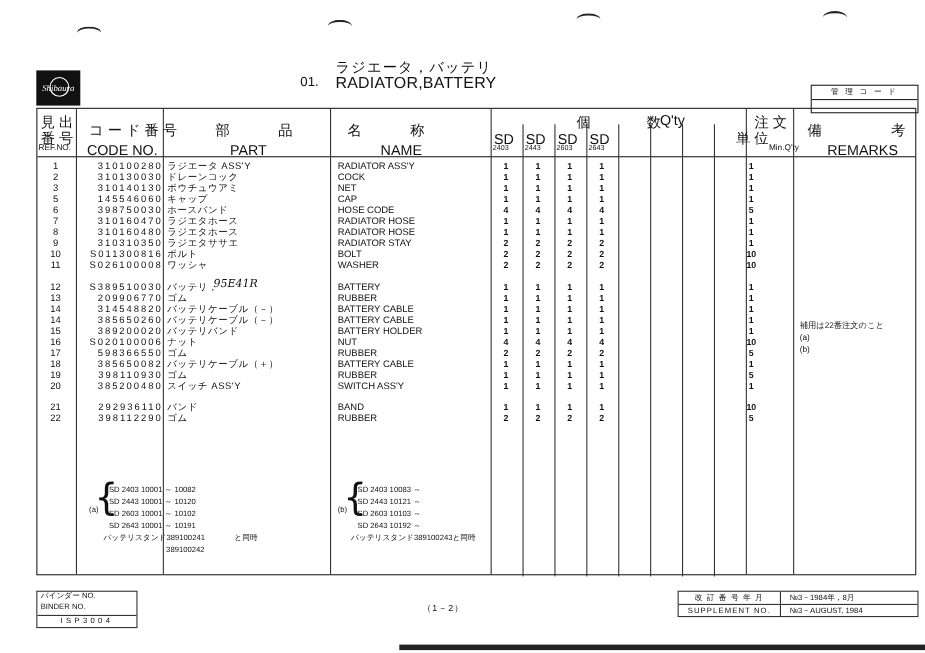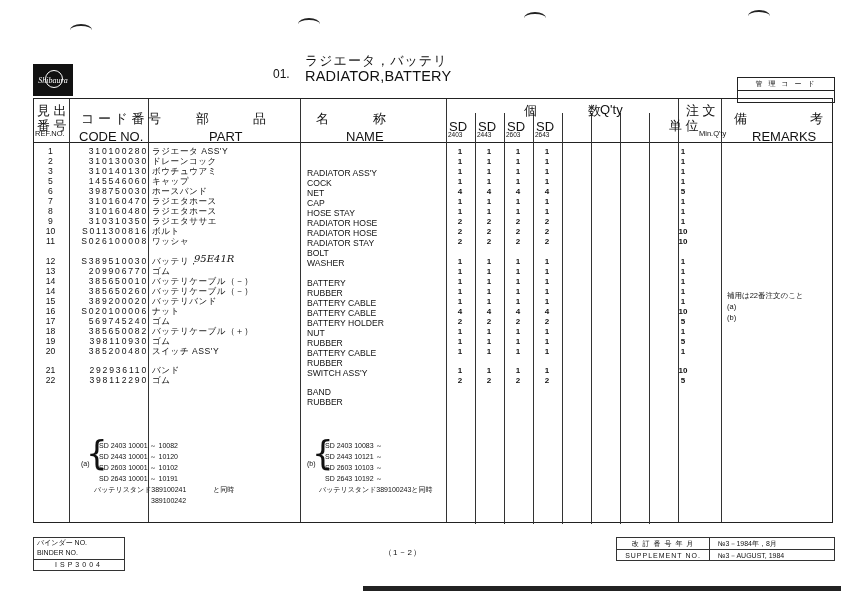--- a/index.html
+++ b/index.html
@@ -20,21 +20,21 @@
   .table { left:33px; top:98px; width:800px; height:425px; border:1.5px solid #222; box-sizing:border-box; }
   .hdr-bottom { position:absolute; left:0; right:0; top:43px; border-top:1px solid #222; }
   .vline { position:absolute; top:0; border-left:1px solid #333; }
   .hdr-text { position:absolute; font-size:13px; white-space:nowrap; }
   .hdr-text.jp { letter-spacing:6px; }
   .row { position:absolute; left:0; height:9.3px; font-size:8.6px; line-height:9.3px; white-space:nowrap; }
   .cell { position:absolute; top:0; }
   .c-ref { left:0; width:33px; text-align:center; }
   .c-code { left:38px; width:76px; text-align:right; letter-spacing:1.8px; }
   .c-part { left:118px; letter-spacing:0.5px;text-align:right; }
-  .c-name { left:273px;margin-top:22px; }
+  .c-name { left:273px; }
   .c-q { width:14px; text-align:center; font-weight:bold; font-size:8px; }
   .c-min { left:642px; width:14px; text-align:center; font-weight:bold; font-size:8px; }
   .hand { font-family:"DejaVu Serif", serif; font-style:italic; font-size:10px; }
   .remark { position:absolute; font-size:7.5px; }
   .note { position:absolute; font-size:7px; line-height:10.4px; white-space:nowrap; }
   .brace { position:absolute; font-size:34px; line-height:34px; font-family:"DejaVu Sans", sans-serif; }
   .binder { left:33px; top:537px; width:90px; height:32px; border:1px solid #333; font-size:7px; }
   .binder .top { height:21px; border-bottom:1px solid #333; padding-left:3px; line-height:10px; }
   .binder .bot { text-align:center; letter-spacing:3px; line-height:10px; }
   .page { left:384px; top:547px; font-size:8px; letter-spacing:1px; }
@@ -153,21 +153,21 @@
         <span class="cell c-q" style="left: 419px;">1</span>
         <span class="cell c-q" style="left: 448px;">1</span>
         <span class="cell c-q" style="left: 477px;">1</span>
         <span class="cell c-q" style="left: 506px;">1</span>
         <span class="cell c-min">1</span>
       </div>
       <div class="row" style="top: 88.2px; width: 100%;">
         <span class="cell c-ref">6</span>
         <span class="cell c-code">398750030</span>
         <span class="cell c-part">ホースバンド</span>
-        <span class="cell c-name">HOSE STAY</span>
+        <span class="cell c-name">HOSE CODE</span>
         <span class="cell c-q" style="left: 419px;">4</span>
         <span class="cell c-q" style="left: 448px;">4</span>
         <span class="cell c-q" style="left: 477px;">4</span>
         <span class="cell c-q" style="left: 506px;">4</span>
         <span class="cell c-min">5</span>
       </div>
       <div class="row" style="top: 98.25px; width: 100%;">
         <span class="cell c-ref">7</span>
         <span class="cell c-code">310160470</span>
         <span class="cell c-part">ラジエタホース</span>
@@ -240,21 +240,21 @@
         <span class="cell c-part">ゴム</span>
         <span class="cell c-name">RUBBER</span>
         <span class="cell c-q" style="left: 419px;">1</span>
         <span class="cell c-q" style="left: 448px;">1</span>
         <span class="cell c-q" style="left: 477px;">1</span>
         <span class="cell c-q" style="left: 506px;">1</span>
         <span class="cell c-min">1</span>
       </div>
       <div class="row" style="top: 177.6px; width: 100%;">
         <span class="cell c-ref">14</span>
-        <span class="cell c-code">385650010</span>
+        <span class="cell c-code">314548820</span>
         <span class="cell c-part">バッテリケーブル（－）</span>
         <span class="cell c-name">BATTERY CABLE</span>
         <span class="cell c-q" style="left: 419px;">1</span>
         <span class="cell c-q" style="left: 448px;">1</span>
         <span class="cell c-q" style="left: 477px;">1</span>
         <span class="cell c-q" style="left: 506px;">1</span>
         <span class="cell c-min">1</span>
       </div>
       <div class="row" style="top: 187.65px; width: 100%;">
         <span class="cell c-ref">14</span>
@@ -284,21 +284,21 @@
         <span class="cell c-part">ナット</span>
         <span class="cell c-name">NUT</span>
         <span class="cell c-q" style="left: 419px;">4</span>
         <span class="cell c-q" style="left: 448px;">4</span>
         <span class="cell c-q" style="left: 477px;">4</span>
         <span class="cell c-q" style="left: 506px;">4</span>
         <span class="cell c-min">10</span>
       </div>
       <div class="row" style="top: 217.8px; width: 100%;">
         <span class="cell c-ref">17</span>
-        <span class="cell c-code">569745240</span>
+        <span class="cell c-code">598366550</span>
         <span class="cell c-part">ゴム</span>
         <span class="cell c-name">RUBBER</span>
         <span class="cell c-q" style="left: 419px;">2</span>
         <span class="cell c-q" style="left: 448px;">2</span>
         <span class="cell c-q" style="left: 477px;">2</span>
         <span class="cell c-q" style="left: 506px;">2</span>
         <span class="cell c-min">5</span>
       </div>
       <div class="row" style="top: 227.85px; width: 100%;">
         <span class="cell c-ref">18</span>

